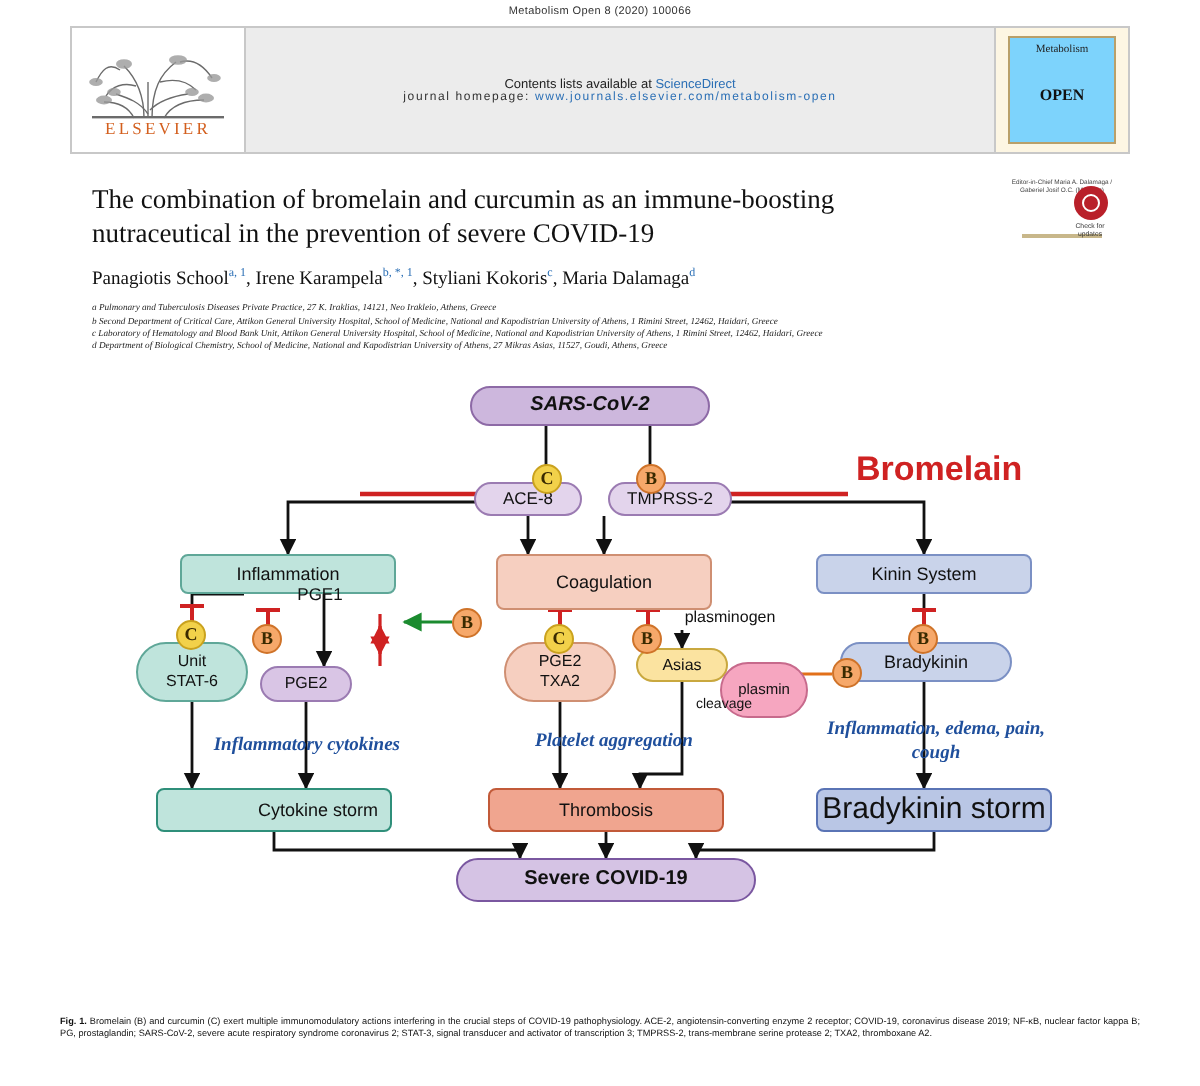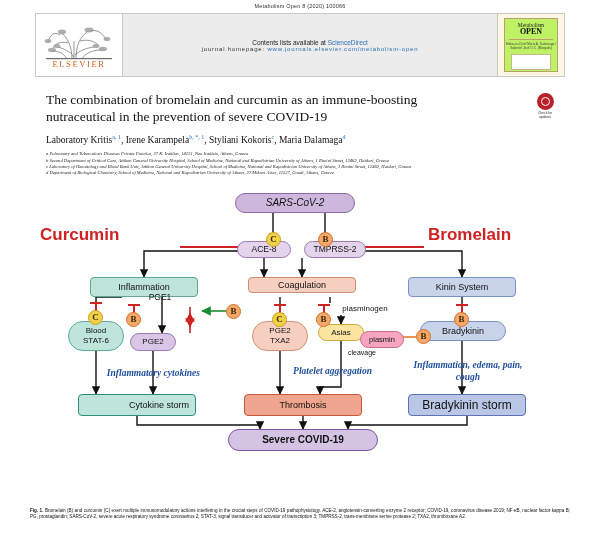--- a/index.html
+++ b/index.html
@@ -88,29 +88,30 @@
     width: 62px;
     border-left: 1px solid #c8c8c8;
     background: #fdf6e3;
     display: flex;
     align-items: center;
     justify-content: center;
     padding: 2px;
   }
   .cover-inner {
     border: 1px solid #b9a06a;
-    background: #bef264;
+    background: #7dd3fc;
     width: 54px;
     height: 54px;
     display: flex;
     flex-direction: column;
     align-items: center;
     justify-content: flex-start;
     padding-top: 3px;
     box-sizing: border-box;
+    gap: 16px;
   }
   .cover-t1 { font-size: 5.5px; font-family:"Liberation Serif", serif; color:#222; }
   .cover-t2 { font-size: 8px; font-weight: bold; font-family:"Liberation Serif", serif; color:#111; line-height: 8px;}
   .cover-rule { width: 44px; height: 1px; background:#b9a06a; margin: 3px 0 2px 0;}
   .cover-small { font-size: 3.2px; color:#444; text-align:center; line-height:4px; font-family:"Liberation Sans", sans-serif;}
   .cover-box { margin-top:4px; width: 38px; height: 14px; border:1px solid #c8b78a; background:#fff; }
 
   
   .article {
     margin: 14px 46px 0 46px;
@@ -185,36 +186,36 @@
     justify-content: center;
     text-align: center;
     border-radius: 4px;
     font-size: 8px;
     color: #111;
   }
   .pill { border-radius: 999px; }
   .nd-sars {
     left: 205px; top: 2px; width: 120px; height: 20px;
     background: #cdb7dd; border: 1px solid #8d6aa6;
-    font-style: italic; font-weight: normal; font-size: 10px;
+    font-style: italic; font-weight: bold; font-size: 10px;
   }
   .nd-ace2 {
     left: 207px; top: 50px; width: 54px; height: 17px;
     background: #e3d4ec; border: 1px solid #9b7bb2; font-size: 8.5px;
   }
   .nd-tmprss2 {
     left: 274px; top: 50px; width: 62px; height: 17px;
     background: #e3d4ec; border: 1px solid #9b7bb2; font-size: 8.5px;
   }
   .nd-inflammation {
     left: 60px; top: 86px; width: 108px; height: 20px;
     background: #bfe4dc; border: 1px solid #5fa798; font-size: 9px;
   }
   .nd-coagulation {
-    left: 218px; top: 86px; width: 108px; height: 16px;
+    left: 218px; top: 86px; width: 108px; height: 28px;
     background: #f6cfc0; border: 1px solid #cf8f72; font-size: 9px;
   }
   .nd-kinin {
     left: 378px; top: 86px; width: 108px; height: 20px;
     background: #c9d3ea; border: 1px solid #7b90c4; font-size: 9px;
   }
   .nd-nfkb {
     left: 38px; top: 130px; width: 56px; height: 30px;
     background: #bfe4dc; border: 1px solid #5fa798; font-size: 8px;
     flex-direction: column; line-height: 10px;
@@ -230,21 +231,21 @@
   .nd-pge2b {
     left: 222px; top: 130px; width: 56px; height: 30px;
     background: #f6cfc0; border: 1px solid #cf8f72; font-size: 8px;
     flex-direction: column; line-height: 10px;
   }
   .nd-fibrin {
     left: 288px; top: 133px; width: 46px; height: 17px;
     background: #fbe3a0; border: 1px solid #c9a83f; font-size: 8px;
   }
   .nd-plasmin {
-    left: 330px; top: 140px; width: 44px; height: 17px;
+    left: 330px; top: 140px; width: 44px; height: 28px;
     background: #f6a6c0; border: 1px solid #c76a8c; font-size: 7.5px;
   }
   .nd-brady {
     left: 390px; top: 130px; width: 86px; height: 20px;
     background: #c9d3ea; border: 1px solid #7b90c4; font-size: 9px;
   }
   .lbl-plasminogen {
     left: 300px; top: 112px; width: 70px; height: 12px;
     font-size: 8px; color: #111; background: transparent; border: none;
   }
@@ -254,34 +255,34 @@
   }
   .ital-blue {
     position: absolute;
     font-family: "Liberation Serif", serif;
     font-style: italic;
     font-weight: bold;
     color: #1f4f9c;
     font-size: 9.5px;
   }
   .it-cytokines { left: 30px; top: 177px; width: 140px; text-align: right; }
-  .it-platelet { left: 212px; top: 175px; width: 130px; text-align: right; }
+  .it-platelet { left: 212px; top: 175px; width: 130px; text-align: center; }
   .it-inflam-edema { left: 372px; top: 168px; width: 132px; text-align: center; line-height: 12px; }
 
   .nd-cytostorm {
     left: 48px; top: 203px; width: 118px; height: 22px;
     background: #bfe4dc; border: 1.5px solid #2f8f7a; font-size: 9px; padding-left: 44px;
   }
   .nd-thrombosis {
     left: 214px; top: 203px; width: 118px; height: 22px;
     background: #f0a58f; border: 1.5px solid #c25a39; font-size: 9px;
   }
   .nd-bradystorm {
     left: 378px; top: 203px; width: 118px; height: 22px;
-    background: #b9c6e5; border: 1.5px solid #5a74b5; font-size: 12px;
+    background: #b9c6e5; border: 1.5px solid #5a74b5; font-size: 15px;
   }
   .nd-severe {
     left: 198px; top: 238px; width: 150px; height: 22px;
     background: #d5c3e4; border: 1.5px solid #7a57a0; font-size: 10px; font-weight: bold;
   }
 
   .side-label {
     position: absolute;
     font-family: "Liberation Sans", sans-serif;
     font-weight: bold;
@@ -374,21 +375,21 @@
 
   <div class="article">
     <div class="crossmark">
       <div class="cm-circle"></div>
       <div class="cm-label">Check for updates</div>
     </div>
 
     <div class="art-title">The combination of bromelain and curcumin as an immune-boosting nutraceutical in the prevention of severe COVID-19</div>
 
     <div class="authors">
-      <span>Laboratory Kritis</span><sup class="blue">a, 1</sup>, <span>Irene Karampela</span><sup class="blue">b, *, 1</sup>, <span>Styliani Kokoris</span><sup class="blue">c</sup>, <span>Maria Dalamaga</span><sup class="blue">d</sup>
+      <span>Panagiotis School</span><sup class="blue">a, 1</sup>, <span>Irene Karampela</span><sup class="blue">b, *, 1</sup>, <span>Styliani Kokoris</span><sup class="blue">c</sup>, <span>Maria Dalamaga</span><sup class="blue">d</sup>
     </div>
 
     <div class="affils">
       <div>a Pulmonary and Tuberculosis Diseases Private Practice, 27 K. Iraklias, 14121, Neo Irakleio, Athens, Greece</div>
       <div>b Second Department of Critical Care, Attikon General University Hospital, School of Medicine, National and Kapodistrian University of Athens, 1 Rimini Street, 12462, Haidari, Greece</div>
       <div>c Laboratory of Hematology and Blood Bank Unit, Attikon General University Hospital, School of Medicine, National and Kapodistrian University of Athens, 1 Rimini Street, 12462, Haidari, Greece</div>
       <div>d Department of Biological Chemistry, School of Medicine, National and Kapodistrian University of Athens, 27 Mikras Asias, 11527, Goudi, Athens, Greece</div>
     </div>
   </div>
 
@@ -458,33 +459,32 @@
       <g stroke="#cf2222" stroke-width="2" fill="none">
 
         <path d="M66 120 L66 112 M60 112 L72 112"></path>
         <path d="M104 122 L104 114 M98 114 L110 114"></path>
         <path d="M250 122 L250 114 M244 114 L256 114"></path>
         <path d="M294 122 L294 114 M288 114 L300 114"></path>
         <path d="M432 122 L432 114 M426 114 L438 114"></path>
       </g>
     </svg>
 
-    <div class="side-label sl-curcumin">Curcumin</div>
     <div class="side-label sl-bromelain">Bromelain</div>
 
     <div class="node pill nd-sars">SARS-CoV-2</div>
     <div class="node pill nd-ace2">ACE-8</div>
     <div class="node pill nd-tmprss2">TMPRSS-2</div>
 
     <div class="node nd-inflammation">Inflammation</div>
     <div class="node nd-coagulation">Coagulation</div>
     <div class="node nd-kinin">Kinin System</div>
 
     <div class="node pill nd-nfkb">
-      <span>Blood</span>
+      <span>Unit</span>
       <span>STAT-6</span>
     </div>
     <div class="node pill nd-pge2a">PGE2</div>
     <div class="node nd-pge1">PGE1</div>
 
     <div class="node pill nd-pge2b">
       <span>PGE2</span>
       <span>TXA2</span>
     </div>
     <div class="node pill nd-fibrin">Asias</div>

